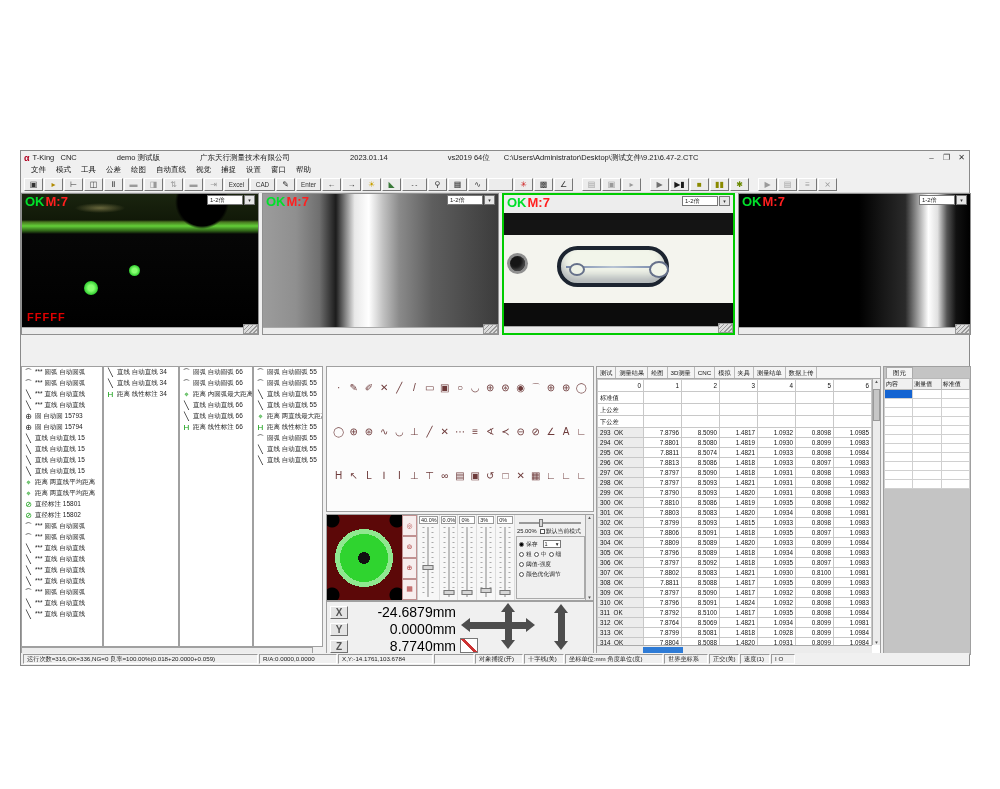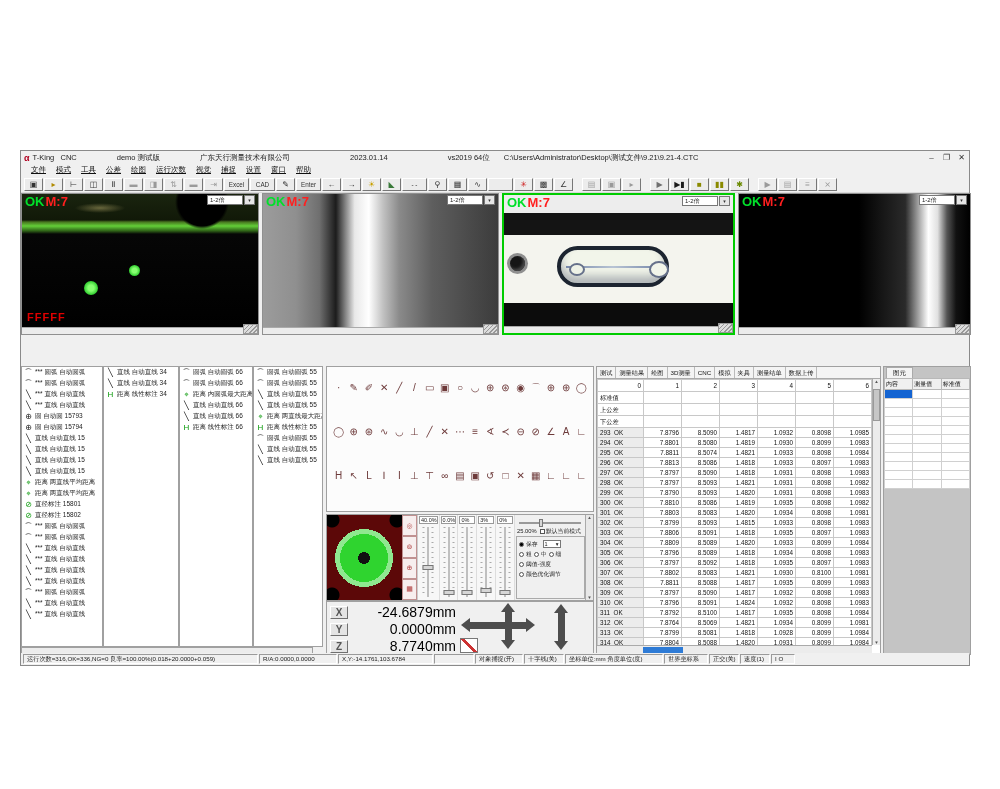--- a/index.html
+++ b/index.html
@@ -10,21 +10,21 @@
   
   .titlebar{position:absolute;left:0;top:0;width:100%;height:13px;display:flex;align-items:center;font-size:7.5px;white-space:pre;overflow:hidden;}
   .logo{color:#b00020;font-weight:bold;font-size:9px;margin:0 3px 0 3px;}
   .tt{color:#222;}
   .g1{margin-left:14px;} .g3{margin-left:40px;} .g4{margin-left:60px;}
   .win-controls{margin-left:auto;display:flex;align-items:center;}
   .wc{width:15px;text-align:center;font-size:8px;color:#333;cursor:default;}
 
   
   .menubar{position:absolute;left:0;top:13px;width:100%;height:12px;display:flex;align-items:center;padding-left:5px;font-size:7.5px;background:#f0f0f0;}
-  .menu-item{padding:0 5px;text-decoration:underline;}
+  .menu-item{padding:0 5px;}
 
   
   .toolbar{position:absolute;left:0;top:25px;width:100%;height:17px;display:flex;align-items:center;padding-left:3px;gap:1px;background:#f0f0f0;border-bottom:1px solid #d9d9d9;}
   .tbtn{height:13px;min-width:19px;border:1px solid;border-color:#fff #777 #777 #fff;background:#ececec;font-size:8px;line-height:11px;text-align:center;padding:0 1px;color:#333;overflow:hidden;}
   .ttext{font-size:6.3px;min-width:25px;}
   .tsep{width:7px;height:1px;}
 
   
   .cam{position:absolute;top:42px;height:142px;background:#000;border:1px solid #909090;}
   .cam.sel{border:2px solid #00cc00;}
@@ -152,35 +152,35 @@
 <div class="page">
   <div class="app">
 
     <div class="titlebar">
       <span class="logo">α</span>
       <span class="tt">T-King   CNC</span>
       <span class="tt g3">demo 测试版</span>
       <span class="tt g3">广东天行测量技术有限公司</span>
       <span class="tt g4">2023.01.14</span>
       <span class="tt g4">vs2019 64位</span>
-      <span class="tt g1">C:\Users\Administrator\Desktop\测试文件\9.21\9.21-4.CTC</span>
+      <span class="tt g1">C:\Users\Administrator\Desktop\测试文件\9.21\6.47-2.CTC</span>
       <span class="win-controls">
         <span class="wc">–</span>
         <span class="wc">❐</span>
         <span class="wc">✕</span>
       </span>
     </div>
 
     <div class="menubar">
         <div class="menu-item">文件</div>
         <div class="menu-item">模式</div>
         <div class="menu-item">工具</div>
         <div class="menu-item">公差</div>
         <div class="menu-item">绘图</div>
-        <div class="menu-item">运行次数</div>
+        <div class="menu-item">自动直线</div>
         <div class="menu-item">视觉</div>
         <div class="menu-item">捕捉</div>
         <div class="menu-item">设置</div>
         <div class="menu-item">窗口</div>
         <div class="menu-item">帮助</div>
       </div>
     <div class="toolbar">
         <div class="tbtn">▣</div>
         <div class="tbtn" style="color: rgb(176, 138, 0);">▸</div>
         <div class="tbtn">⊢</div>

